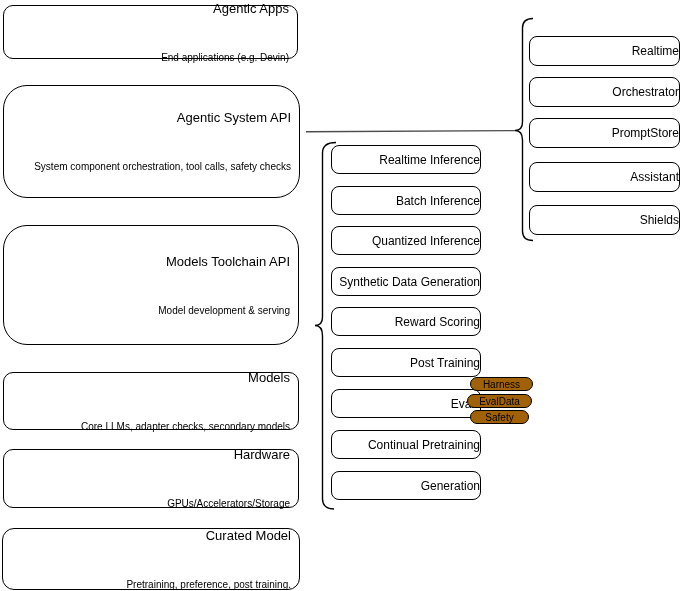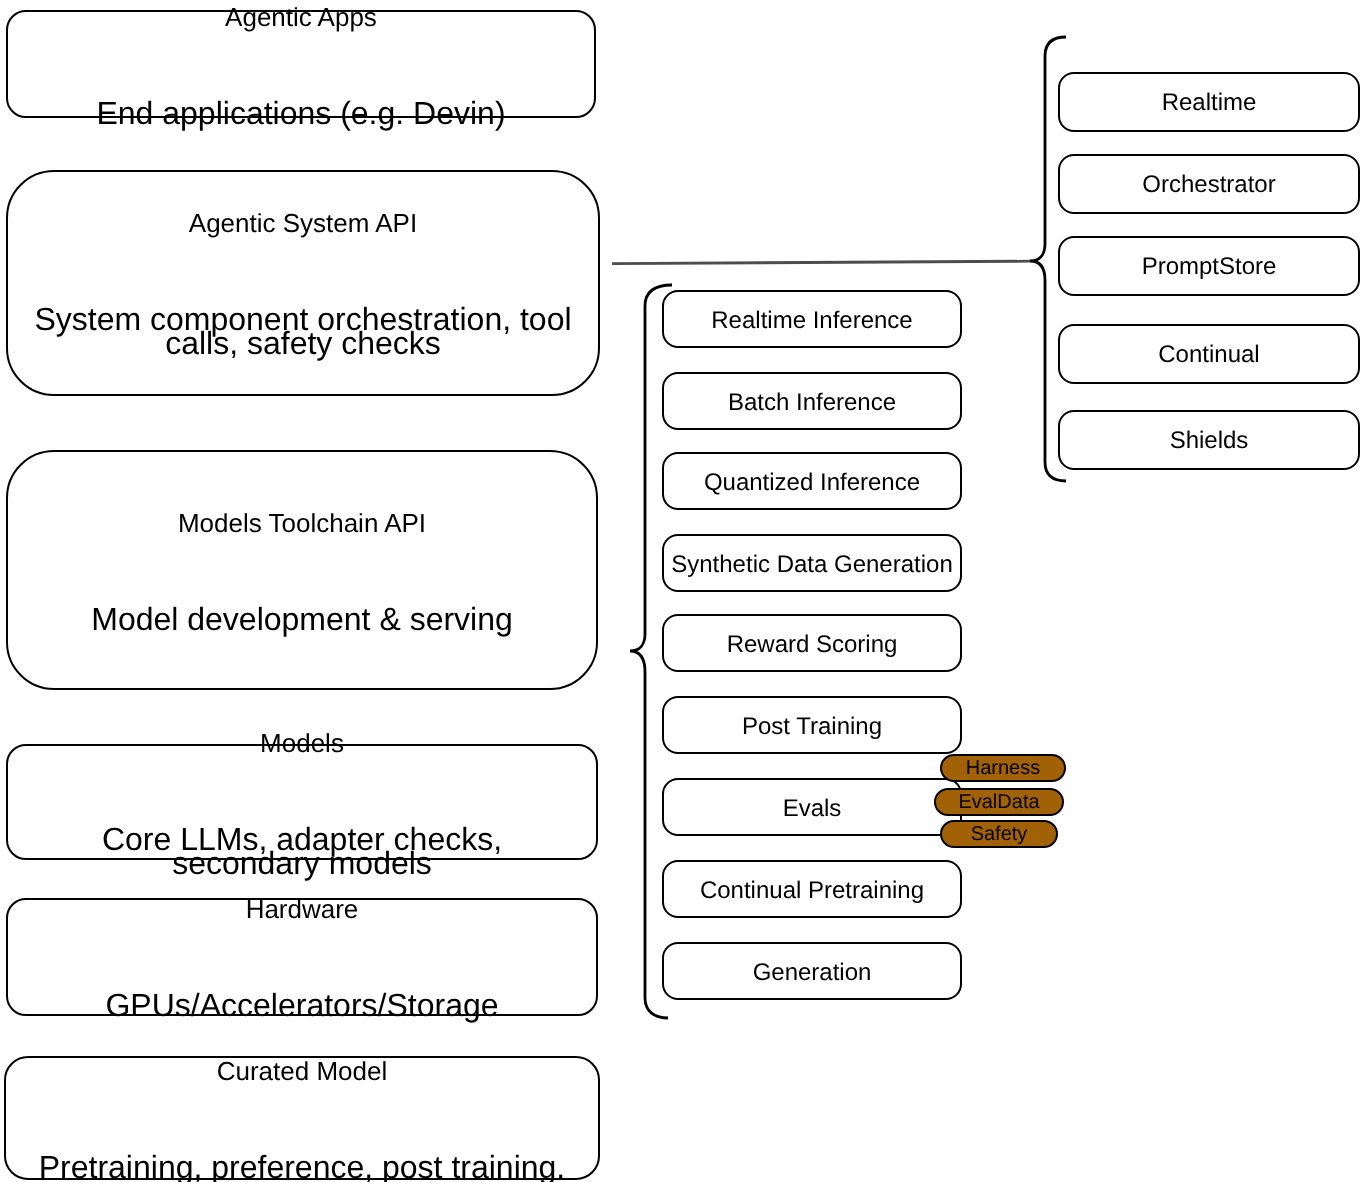--- a/index.html
+++ b/index.html
@@ -18,28 +18,28 @@
     width: 682px; height: 591px;
     z-index: 0;
   }
   .box {
     position: absolute;
     box-sizing: border-box;
     border: 1.5px solid #000000;
     background: #ffffff;
     display: flex;
     flex-direction: column;
-    align-items: center;
+    align-items: flex-end;
     justify-content: center;
     text-align: center;
     z-index: 1;
     gap: 32px;
   }
   .lbox .title { font-size: 13px; line-height: 15px; }
-  .lbox .subtitle { font-size: 16px; line-height: 12px; margin-top: 4px; }
+  .lbox .subtitle { font-size: 10px; line-height: 12px; margin-top: 4px; }
   .lbox { padding: 0 8px; }
   .mbox, .rbox {
     font-size: 12px;
     border-radius: 8px;
     z-index: 1;
   }
   .pill {
     position: absolute;
     box-sizing: border-box;
     border: 1.3px solid #000000;
@@ -126,16 +126,16 @@
   <div class="box mbox mb7">Continual Pretraining</div>
   <div class="box mbox mb8">Generation</div>
 
   <div class="pill pl0">Harness</div>
   <div class="pill pl1">EvalData</div>
   <div class="pill pl2">Safety</div>
 
   <div class="box rbox rb0">Realtime</div>
   <div class="box rbox rb1">Orchestrator</div>
   <div class="box rbox rb2">PromptStore</div>
-  <div class="box rbox rb3">Continual</div>
+  <div class="box rbox rb3">Assistant</div>
   <div class="box rbox rb4">Shields</div>
 
 </div>
 
 </body></html>

